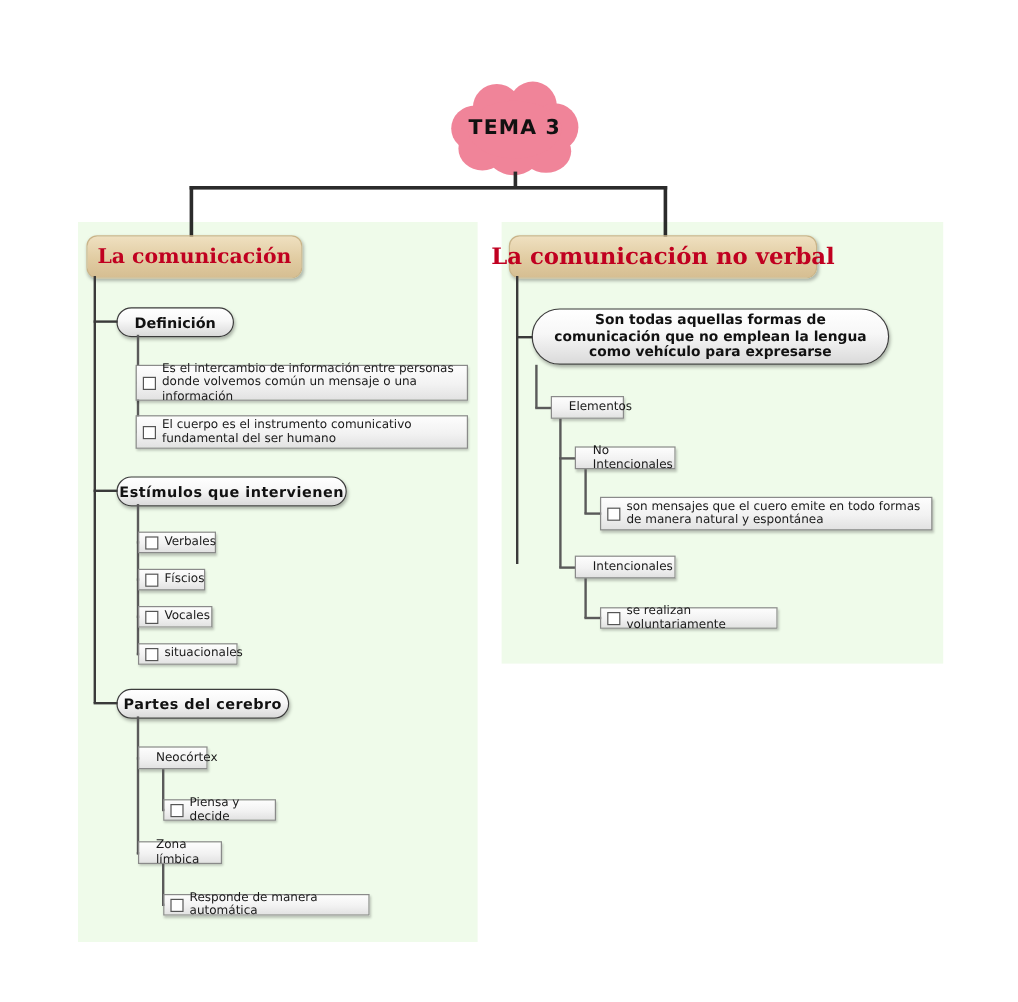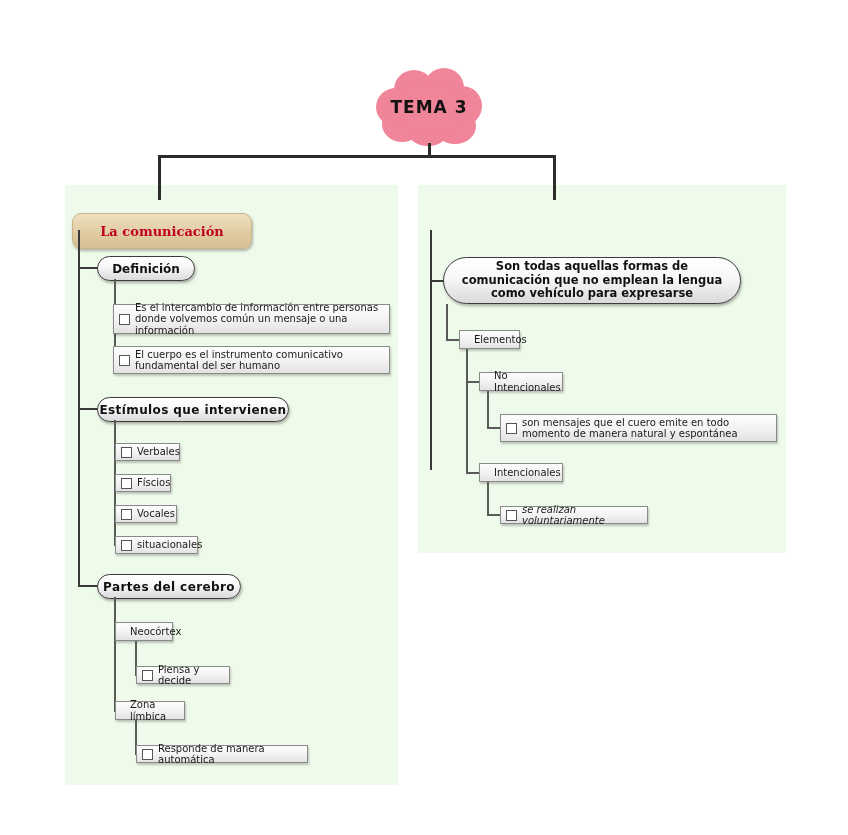--- a/index.html
+++ b/index.html
@@ -32,21 +32,21 @@
   
   .header-box{
     position:absolute;
     background:linear-gradient(180deg,#EFE0C0 0%,#E1CCA2 55%,#D6BE92 100%);
     border:1px solid #C9B489;border-radius:9px;
     box-shadow:1px 2px 3px rgba(0,0,0,.28);
     display:flex;align-items:center;justify-content:center;
     font-family:"DejaVu Serif", serif;font-weight:bold;
     color:#C00020;white-space:nowrap;
   }
-  #header-comunicacion{left:72px;top:196px;width:178px;height:34px;font-size:13px;margin-top:17px;}
+  #header-comunicacion{left:72px;top:196px;width:178px;height:34px;font-size:17px;}
   #header-no-verbal{left:424px;top:196px;width:255px;height:34px;font-size:19px;}
 
   
   .pill{
     position:absolute;
     background:linear-gradient(180deg,#ffffff 0%,#f7f7f7 45%,#dadada 100%);
     border:1.5px solid #3c3c3c;border-radius:40px;
     box-shadow:1px 2px 3px rgba(0,0,0,.30);
     display:flex;align-items:center;justify-content:center;
     font-family:"DejaVu Sans", sans-serif;font-weight:bold;color:#111;
@@ -88,21 +88,21 @@
   #box-neocortex{left:115px;top:622px;width:58px;height:19px;}
   #box-piensa{left:136px;top:666px;width:94px;height:18px;}
   #box-zona-limbica{left:115px;top:701px;width:70px;height:19px;}
   #box-responde{left:136px;top:745px;width:172px;height:18px;}
 
   
   #box-elementos{left:459px;top:330px;width:61px;height:19px;}
   #box-no-intencionales{left:479px;top:372px;width:84px;height:19px;}
   #box-son-mensajes{left:500px;top:414px;width:277px;height:28px;}
   #box-intencionales{left:479px;top:463px;width:84px;height:19px;}
-  #box-se-realizan{left:500px;top:506px;width:148px;height:18px;font-style:italic;}
+  #box-se-realizan{left:500px;top:506px;width:148px;height:18px;}
 
   
   .nocb{padding-left:14px;}
 </style>
 </head>
 <body>
 
 <div class="canvas">
 
   <div class="panel" id="panel-left"></div>
@@ -192,20 +192,21 @@
   <div class="box nocb" id="box-zona-limbica">
     <span class="txt">Zona límbica</span>
   </div>
   <div class="line vline" style="left:135px;top:720px;width:2px;height:34px;background:#5a5a5a;"></div>
   <div class="line hline" style="left:135px;top:753px;width:4px;height:2px;background:#5a5a5a;"></div>
   <div class="box" id="box-responde">
     <span class="cb"></span>
     <span class="txt">Responde de manera automática</span>
   </div>
 
+  <div class="header-box" id="header-no-verbal">La comunicación no verbal</div>
 
   <div class="line vline" style="left:430px;top:230px;width:2px;height:240px;background:#3a3a3a;"></div>
   <div class="line hline" style="left:430px;top:280px;width:15px;height:2px;background:#3a3a3a;"></div>
 
   <div class="pill" id="pill-son-todas">
     <div>
       <span class="ml">Son todas aquellas formas de</span>
       <span class="ml">comunicación que no emplean la lengua</span>
       <span class="ml">como vehículo para expresarse</span>
     </div>
@@ -221,21 +222,21 @@
   <div class="line hline" style="left:466px;top:381px;width:15px;height:2px;background:#5a5a5a;"></div>
   <div class="line hline" style="left:466px;top:472px;width:15px;height:2px;background:#5a5a5a;"></div>
 
   <div class="box nocb" id="box-no-intencionales">
     <span class="txt">No Intencionales</span>
   </div>
   <div class="line vline" style="left:487px;top:391px;width:2px;height:37px;background:#5a5a5a;"></div>
   <div class="line hline" style="left:487px;top:427px;width:15px;height:2px;background:#5a5a5a;"></div>
   <div class="box" id="box-son-mensajes">
     <span class="cb"></span>
-    <span class="txt">son mensajes que el cuero emite en todo momento de manera natural y espontánea</span>
+    <span class="txt">son mensajes que el cuero emite en todo formas de manera natural y espontánea</span>
   </div>
 
   <div class="box nocb" id="box-intencionales">
     <span class="txt">Intencionales</span>
   </div>
   <div class="line vline" style="left:487px;top:482px;width:2px;height:33px;background:#5a5a5a;"></div>
   <div class="line hline" style="left:487px;top:514px;width:15px;height:2px;background:#5a5a5a;"></div>
   <div class="box" id="box-se-realizan">
     <span class="cb"></span>
     <span class="txt">se realizan voluntariamente</span>

